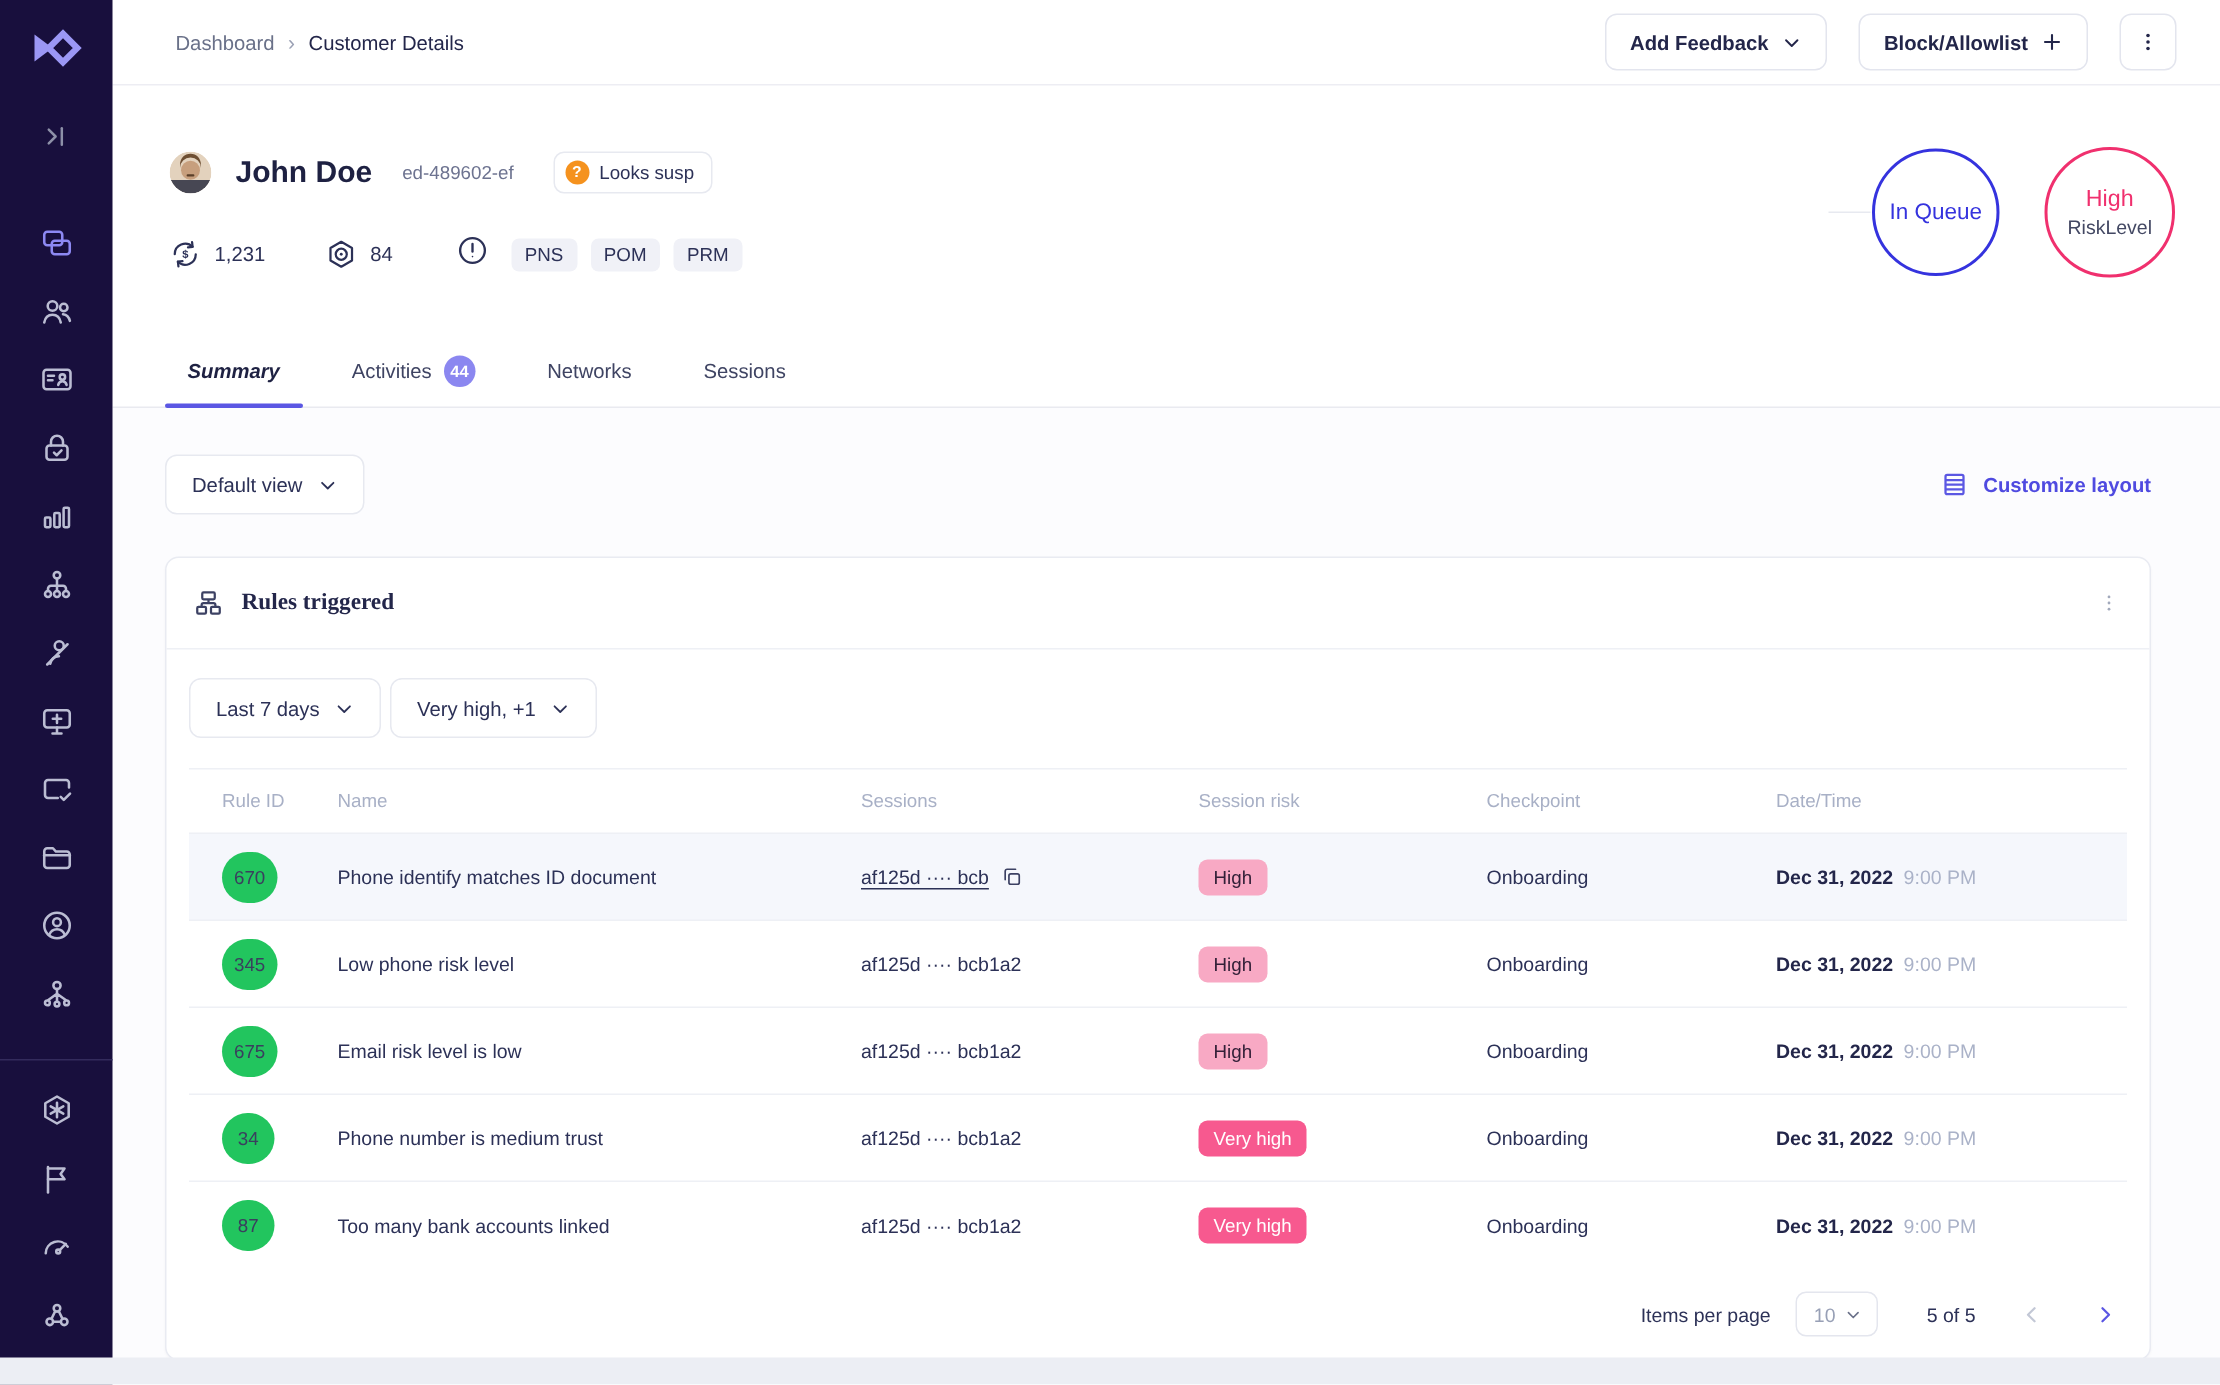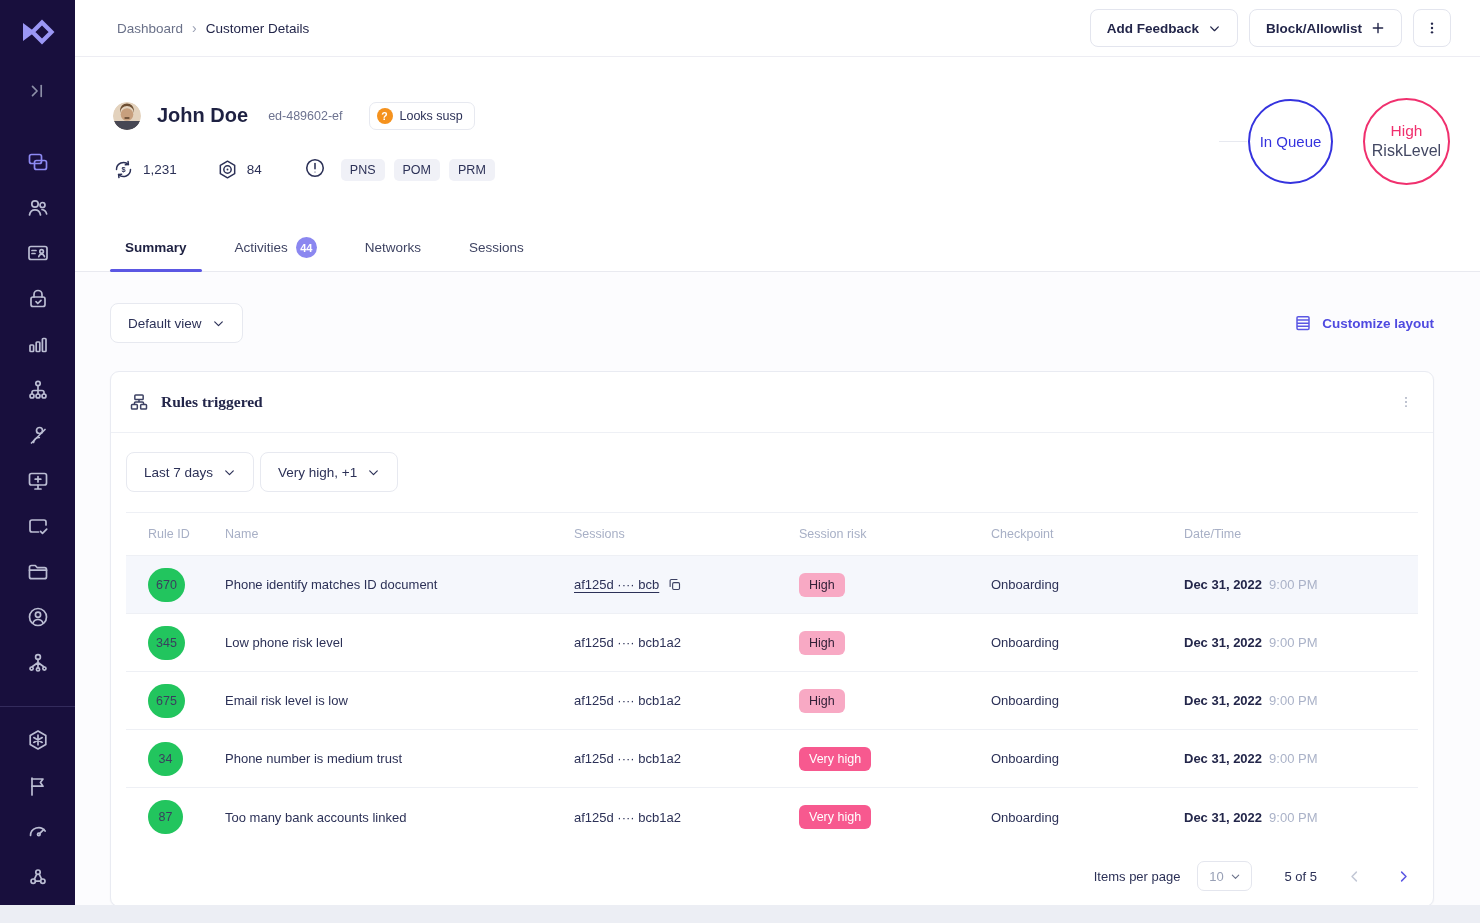--- a/index.html
+++ b/index.html
@@ -19,21 +19,21 @@
   .side-divider { width:75px; height:1px; background:#332b5c; margin:10px 0 21px 0; }
 
   
   .main { flex:1; display:flex; flex-direction:column; background:#ffffff; position:relative; }
 
   .topbar { height:57px; border-bottom:1px solid #ededf3; display:flex; align-items:center; padding:0 29px 0 42px; flex:0 0 57px; }
   .breadcrumb { display:flex; align-items:center; gap:9px; font-size:13.5px; }
   .bc-root { color:#6a7189; cursor:pointer; }
   .bc-sep { color:#9aa0b4; font-size:14px; }
   .bc-current { color:#23264a; font-weight:500; }
-  .topbar-actions { margin-left:auto; display:flex; gap:11px; }
+  .topbar-actions { margin-left:auto; display:flex; gap:21px; }
   .btn { background:#fff; border:1px solid #e3e5ee; border-radius:8px; height:38px; display:flex; align-items:center; gap:9px; padding:0 16px; font-size:13.5px; font-weight:700; color:#23264a; cursor:pointer; font-family:inherit; }
   .btn svg { flex:0 0 auto; }
   .btn.kebab { width:38px; justify-content:center; padding:0; }
 
   
   .customer { display:flex; align-items:center; padding:0 30px 0 38px; height:168px; flex:0 0 168px; }
   .cust-left { display:flex; flex-direction:column; }
   .cust-row1 { display:flex; align-items:center; margin-top:2px; }
   .avatar { width:28px; height:28px; border-radius:50%; overflow:hidden; flex:0 0 28px; }
   .cust-name { font-size:20px; font-weight:700; color:#1e2142; margin-left:16px; }
@@ -46,26 +46,26 @@
   .stat + .stat { margin-left:40px; }
   .alert-ico { margin-left:42px; color:#2c3157; }
   .tags { display:flex; gap:9px; margin-left:15px; }
   .tag { background:#f0f1f7; border-radius:5px; padding:4px 9px; font-size:12.5px; color:#2c3157; }
   .cust-right { margin-left:auto; display:flex; gap:30px; align-items:center; }
   .circle { border-radius:50%; display:flex; flex-direction:column; align-items:center; justify-content:center; background:#fff; position:relative;text-align:right; }
   .circle.queue { width:85px; height:85px; border:2.5px solid #3533de; color:#3533de; font-size:15px; }
   .circle.queue::before { content:""; position:absolute; left:-31px; top:50%; width:28px; height:1px; background:#e7e9f0; }
   .circle.risk { width:87px; height:87px; border:2.5px solid #f0306e; }
   .risk-word { color:#f0306e; font-size:15.5px; }
-  .risk-cap { color:#434863; font-size:16px; margin-top:2px; }
+  .risk-cap { color:#434863; font-size:13px; margin-top:2px; }
 
   
   .tabs { display:flex; padding:0 42px 0 35px; border-bottom:1px solid #e9eaf0; flex:0 0 auto; }
   .tab { padding:12px 15px 13px; margin-right:18px; font-size:13.5px; color:#3f4463; font-weight:500; cursor:pointer; position:relative; display:flex; align-items:center; gap:8px; }
-  .tab.active { color:#1e2142; font-weight:700; }
+  .tab.active { color:#1e2142; font-weight:700;font-style:italic; }
   .tab.active::after { content:""; position:absolute; left:0; right:0; bottom:-1px; height:3px; background:#5b57e3; border-radius:2px; }
   .tab-badge { background:#8b87f0; color:#fff; width:21px; height:21px; border-radius:50%; font-size:11px; font-weight:600; display:flex; align-items:center; justify-content:center; }
 
   
   .content { flex:1; background:#fcfcfe; padding:31px 46px 0 35px; }
   .controls { display:flex; align-items:center; }
   .view-btn { background:#fff; border:1px solid #e7e9f0; border-radius:8px; height:40px; padding:0 17px; display:flex; align-items:center; gap:10px; font-size:13.5px; color:#2c3157; cursor:pointer; font-family:inherit; }
   .customize { margin-left:auto; display:flex; align-items:center; gap:10px; color:#4f4ae0; font-size:13.5px; font-weight:700; cursor:pointer; }
 
   

